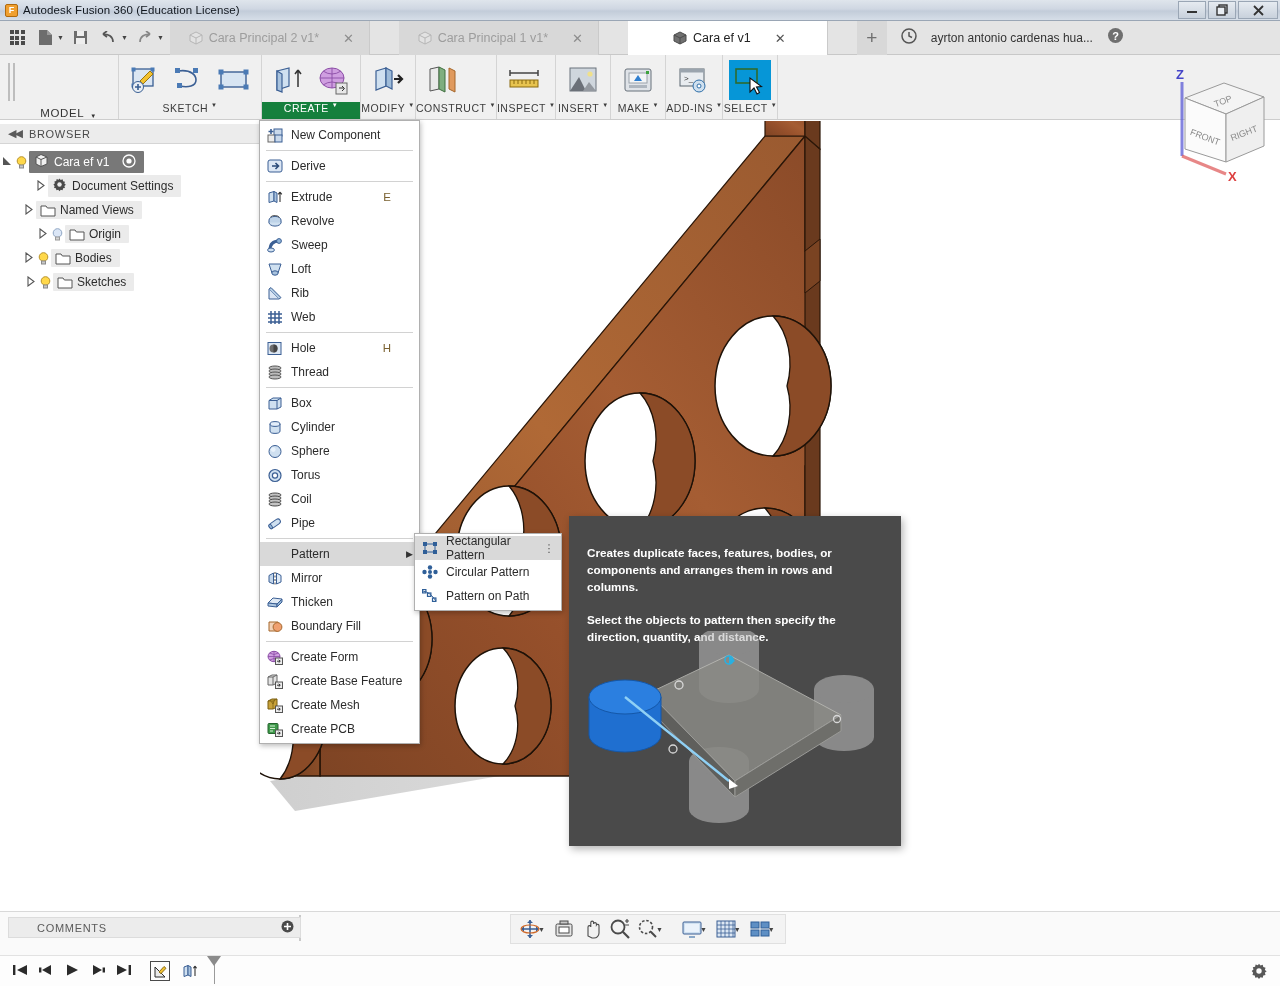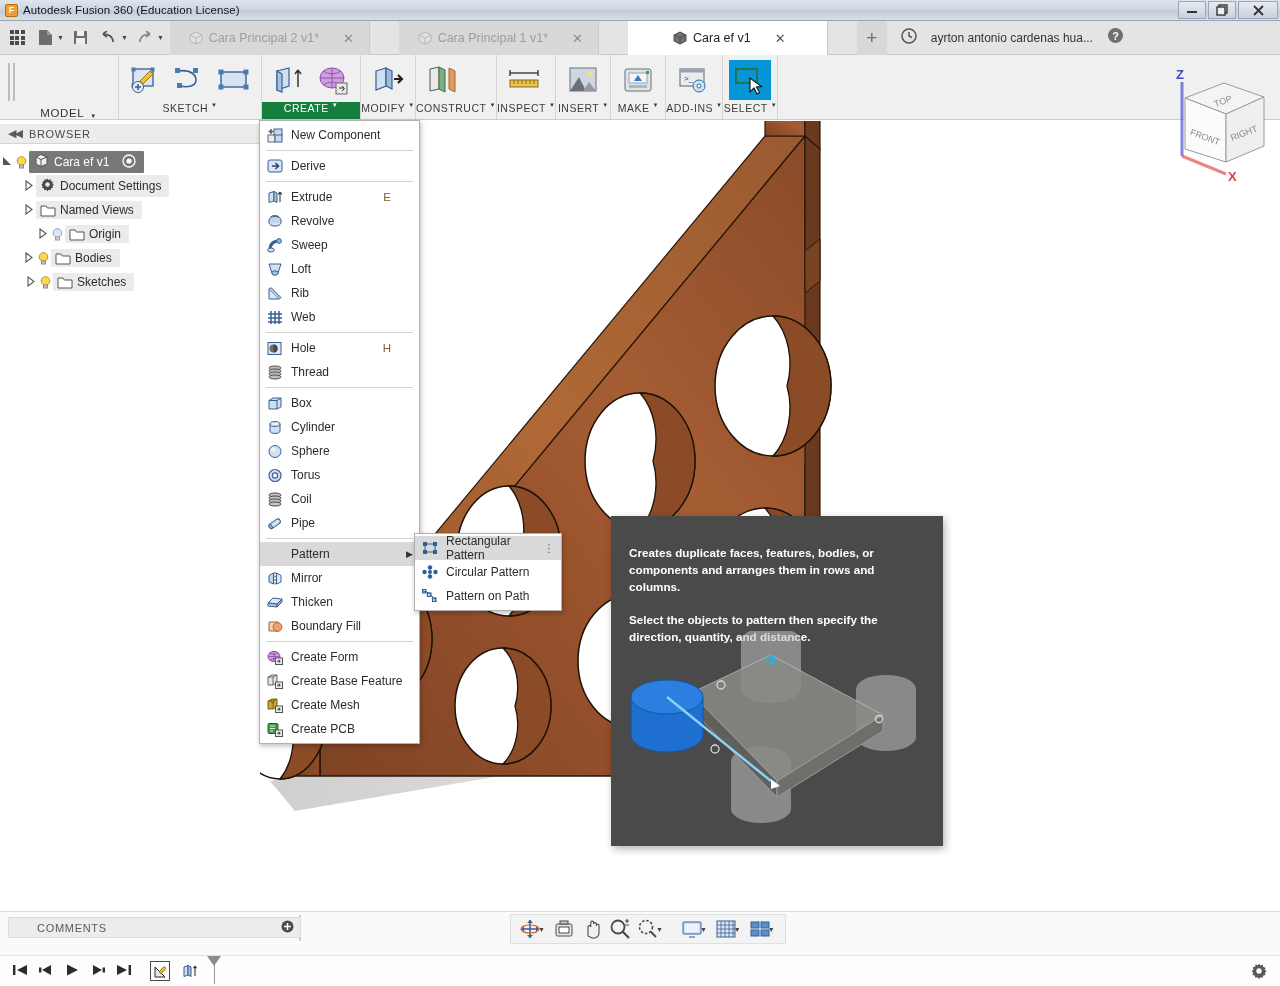--- a/index.html
+++ b/index.html
@@ -134,21 +134,20 @@
     background: #fff; border: 1px solid #b0b0b0; box-shadow: 1px 2px 5px rgba(0,0,0,.25);
     padding: 2px 0; z-index: 50; margin-top: 20px;
   }
   .submenu .mi .mdots { font-size: 11px; color: #555; letter-spacing: .5px; }
 
   
   .tooltip {
     position: absolute; left: 569px; top: 516px; width: 332px; height: 330px;
     background: #4a4a4a; color: #fff; z-index: 45; padding: 28px 18px 0 18px;
     box-shadow: 2px 3px 8px rgba(0,0,0,.3);
-    margin-left: 42px;
   }
   .tooltip p { font-size: 11.7px; font-weight: bold; line-height: 17px; }
   .tooltip p + p { margin-top: 16px; }
   .tt-img { position: absolute; left: 0; bottom: 0; width: 332px; height: 215px; }
 
   
   .viewcube { position: absolute; left: 1152px; top: 64px; width: 128px; height: 122px; z-index: 20; }
 
   
   .navbar {
@@ -624,21 +623,21 @@
         <span>Cara ef v1</span>
         <span style="margin-left:8px">
           <svg width="14" height="14" viewBox="0 0 14 14">
               <circle cx="7" cy="7" r="6" fill="none" stroke="#fff" stroke-width="1.3"></circle>
               <circle cx="7" cy="7" r="2.6" fill="#fff"></circle>
             </svg>
         </span>
       </span>
     </div>
 
-    <div class="trow" style="padding-left:22px">
+    <div class="trow" style="padding-left:34px">
       <span class="arrow">
         <svg width="10" height="11" viewBox="0 0 10 11">
             <path d="M2 1 L8 5.5 L2 10 Z" fill="none" stroke="#555" stroke-width="1.1"></path>
           </svg>
       </span>
       <span class="hit shade">
         <span>
           <svg width="15" height="15" viewBox="0 0 16 16">
               <path d="M8 1.5 l1.3 1.6 2-.6 .5 2 2 .5 -.6 2 1.6 1.3 -1.6 1.3 .6 2 -2 .5 -.5 2 -2-.6 -1.3 1.6 -1.3-1.6 -2 .6 -.5-2 -2-.5 .6-2 L1.5 8 l1.6-1.3 -.6-2 2-.5 .5-2 2 .6z" fill="#4a4a4a"></path>
               <circle cx="8" cy="8" r="2.4" fill="#ececec"></circle>

